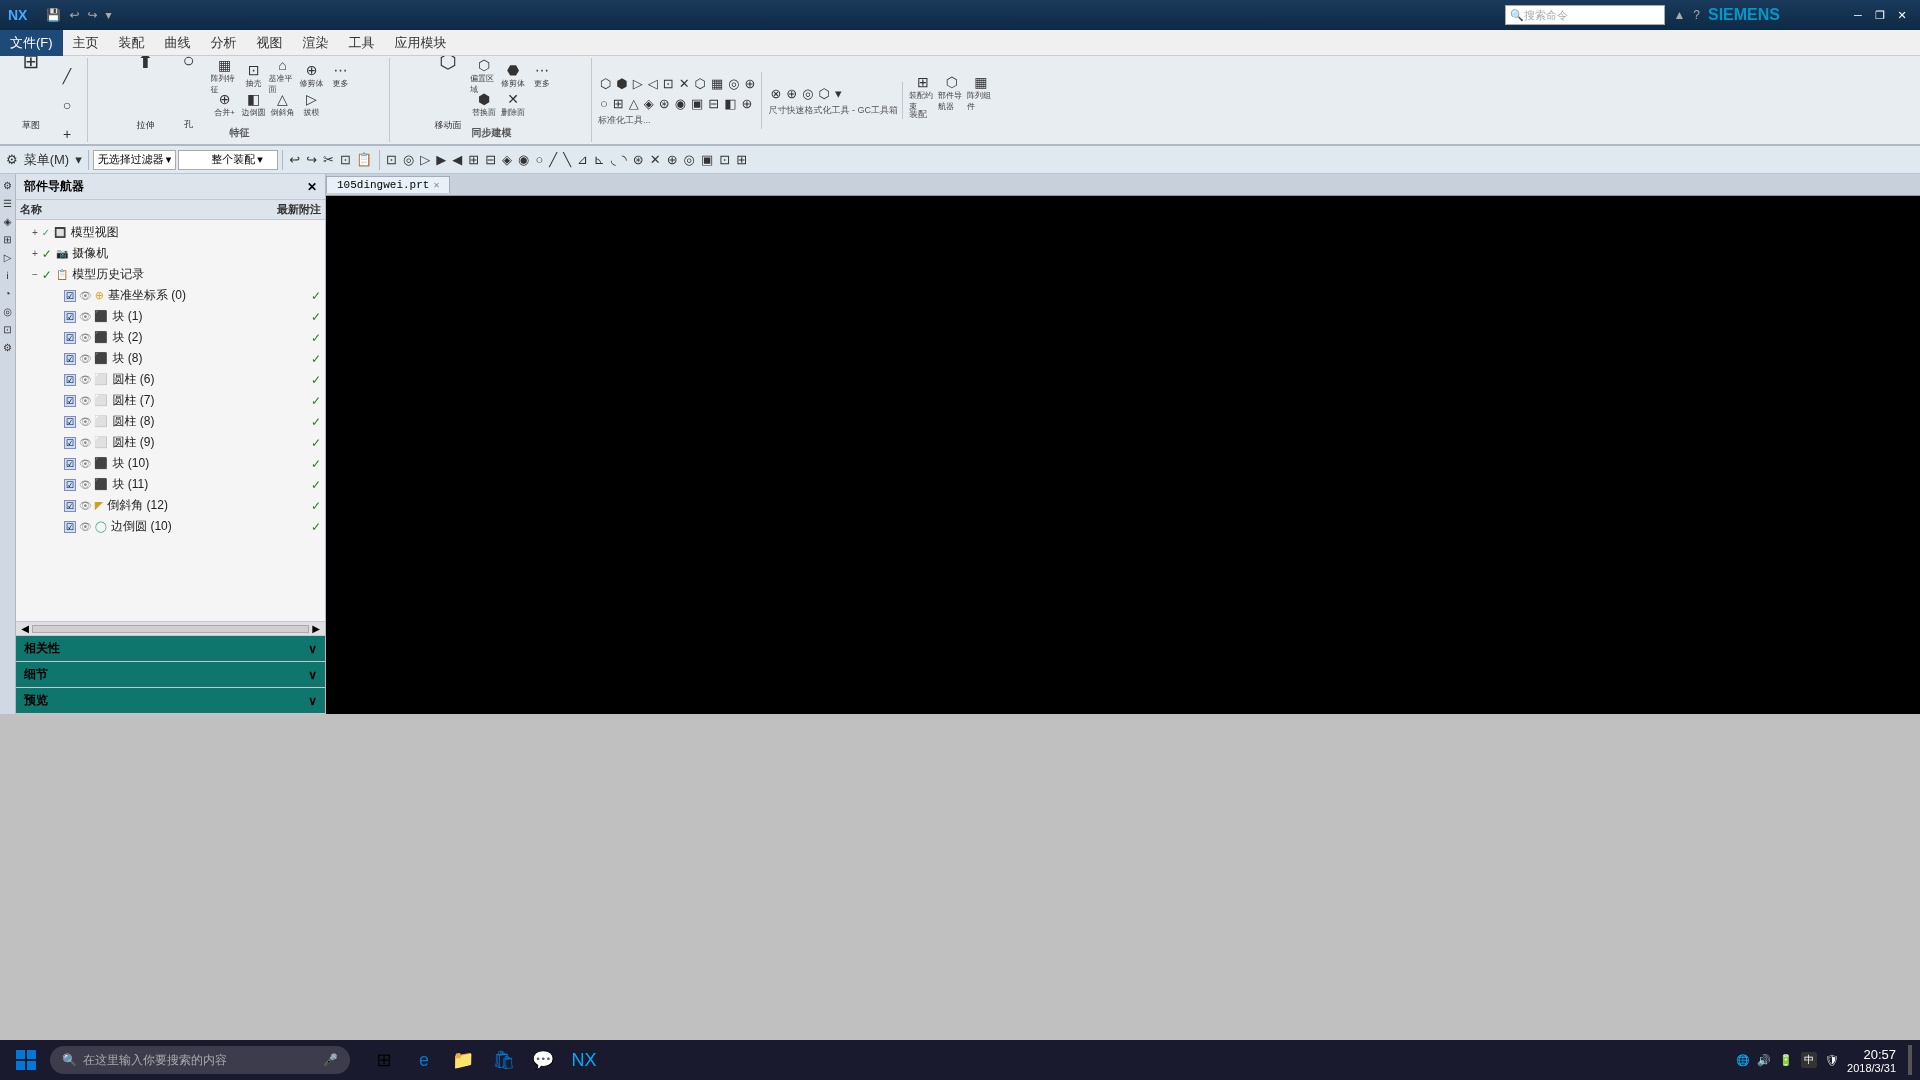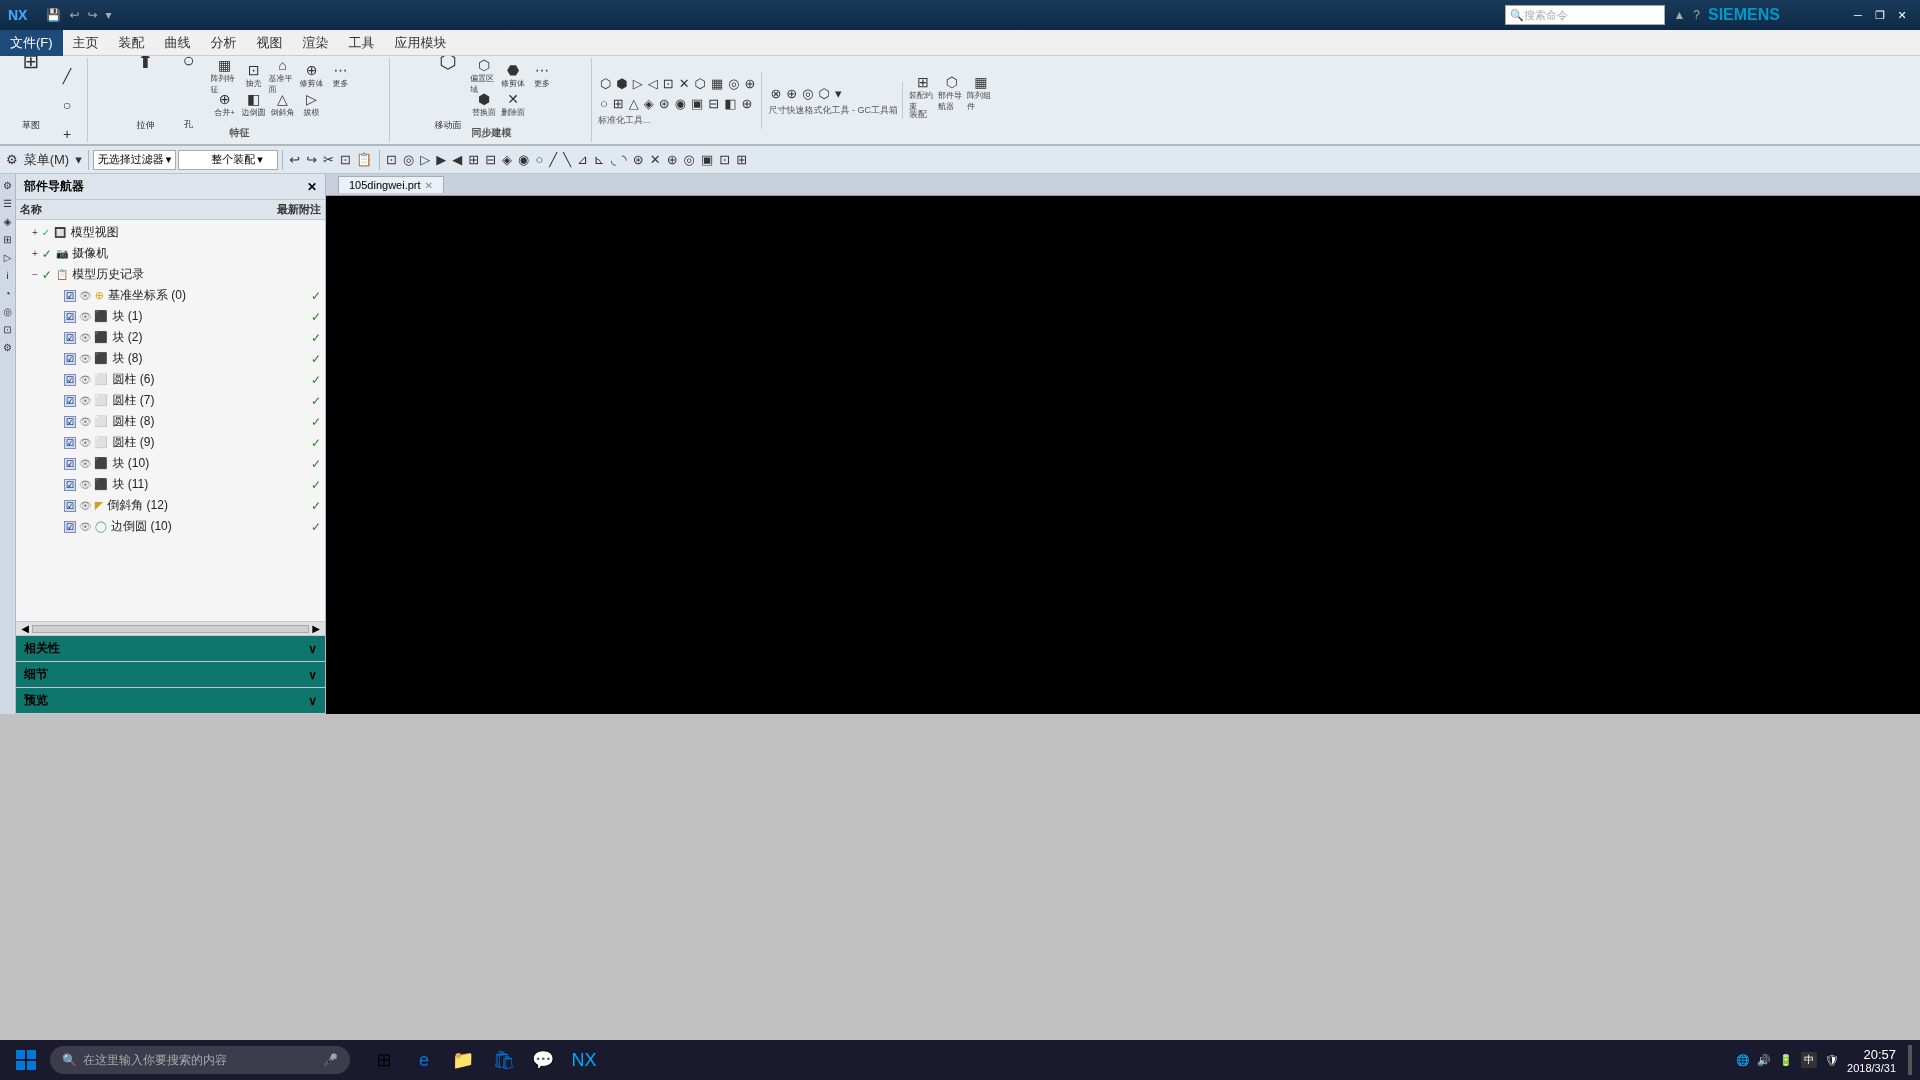--- a/index.html
+++ b/index.html
@@ -225,22 +225,23 @@
     #viewport {
       flex: 1;
       background: black;
       position: relative;
     }
     #viewport-tab {
       height: 22px;
       background: #c8d0dc;
       display: flex;
       align-items: center;
-      padding: 0 12px;
+      padding: 0 0;
       border-bottom: 1px solid #999;
+      font-family: Liberation Mono, monospace;
     }
     .vp-tab {
       padding: 2px 10px;
       font-size: 11px;
       background: #e8f0f8;
       border: 1px solid #aab;
       border-bottom: none;
       cursor: pointer;
       display: flex;
       align-items: center;

